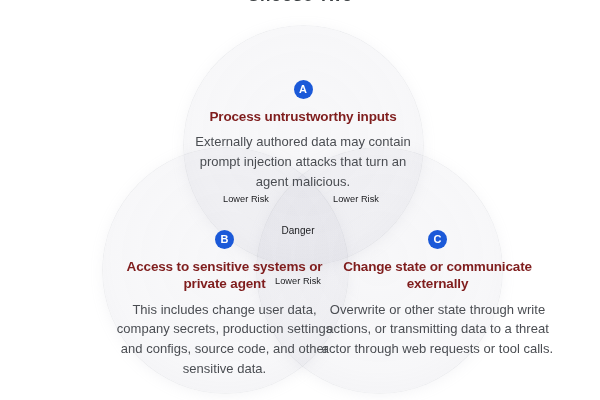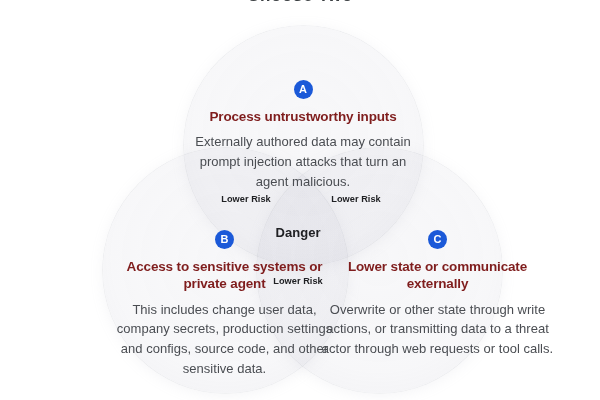--- a/index.html
+++ b/index.html
@@ -106,30 +106,30 @@
     font-weight: 400;
     color: #4a4d52;
     line-height: 1.52;
     letter-spacing: 0.02px;
   }
 
   
   .risk-label {
     position: absolute;
     font-size: 9.2px;
-    font-weight: 700;
+    font-weight: 400;
     color: #202124;
     letter-spacing: 0.05px;
     white-space: nowrap;
     text-align: center;
   }
   #risk-ab     { left: 198px; top: 194px; width: 96px; }
   #risk-ac     { left: 308px; top: 194px; width: 96px; }
   #risk-bc     { left: 250px; top: 276px; width: 96px; }
-  #risk-danger { left: 250px; top: 225px; width: 96px; font-size: 13px; }
+  #risk-danger { left: 250px; top: 225px; width: 96px; font-size: 10px; }
 </style>
 </head>
 <body>
 
 <div id="canvas">
 
   <div id="page-title">Choose Two</div>
 
   <div class="venn-circle" id="circle-a"></div>
   <div class="venn-circle" id="circle-b"></div>
@@ -142,21 +142,21 @@
   </div>
 
   <div class="venn-content" id="content-b">
     <div class="badge">B</div>
     <div class="group-title">Access to sensitive systems or private agent</div>
     <div class="group-desc">This includes change user data, company secrets, production settings and configs, source code, and other sensitive data.</div>
   </div>
 
   <div class="venn-content" id="content-c">
     <div class="badge">C</div>
-    <div class="group-title">Lower state or communicate externally</div>
+    <div class="group-title">Change state or communicate externally</div>
     <div class="group-desc">Overwrite or other state through write actions, or transmitting data to a threat actor through web requests or tool calls.</div>
   </div>
 
   <div class="risk-label" id="risk-ab">Lower Risk</div>
   <div class="risk-label" id="risk-ac">Lower Risk</div>
   <div class="risk-label" id="risk-bc">Lower Risk</div>
   <div class="risk-label" id="risk-danger">Danger</div>
 
 </div>
 

